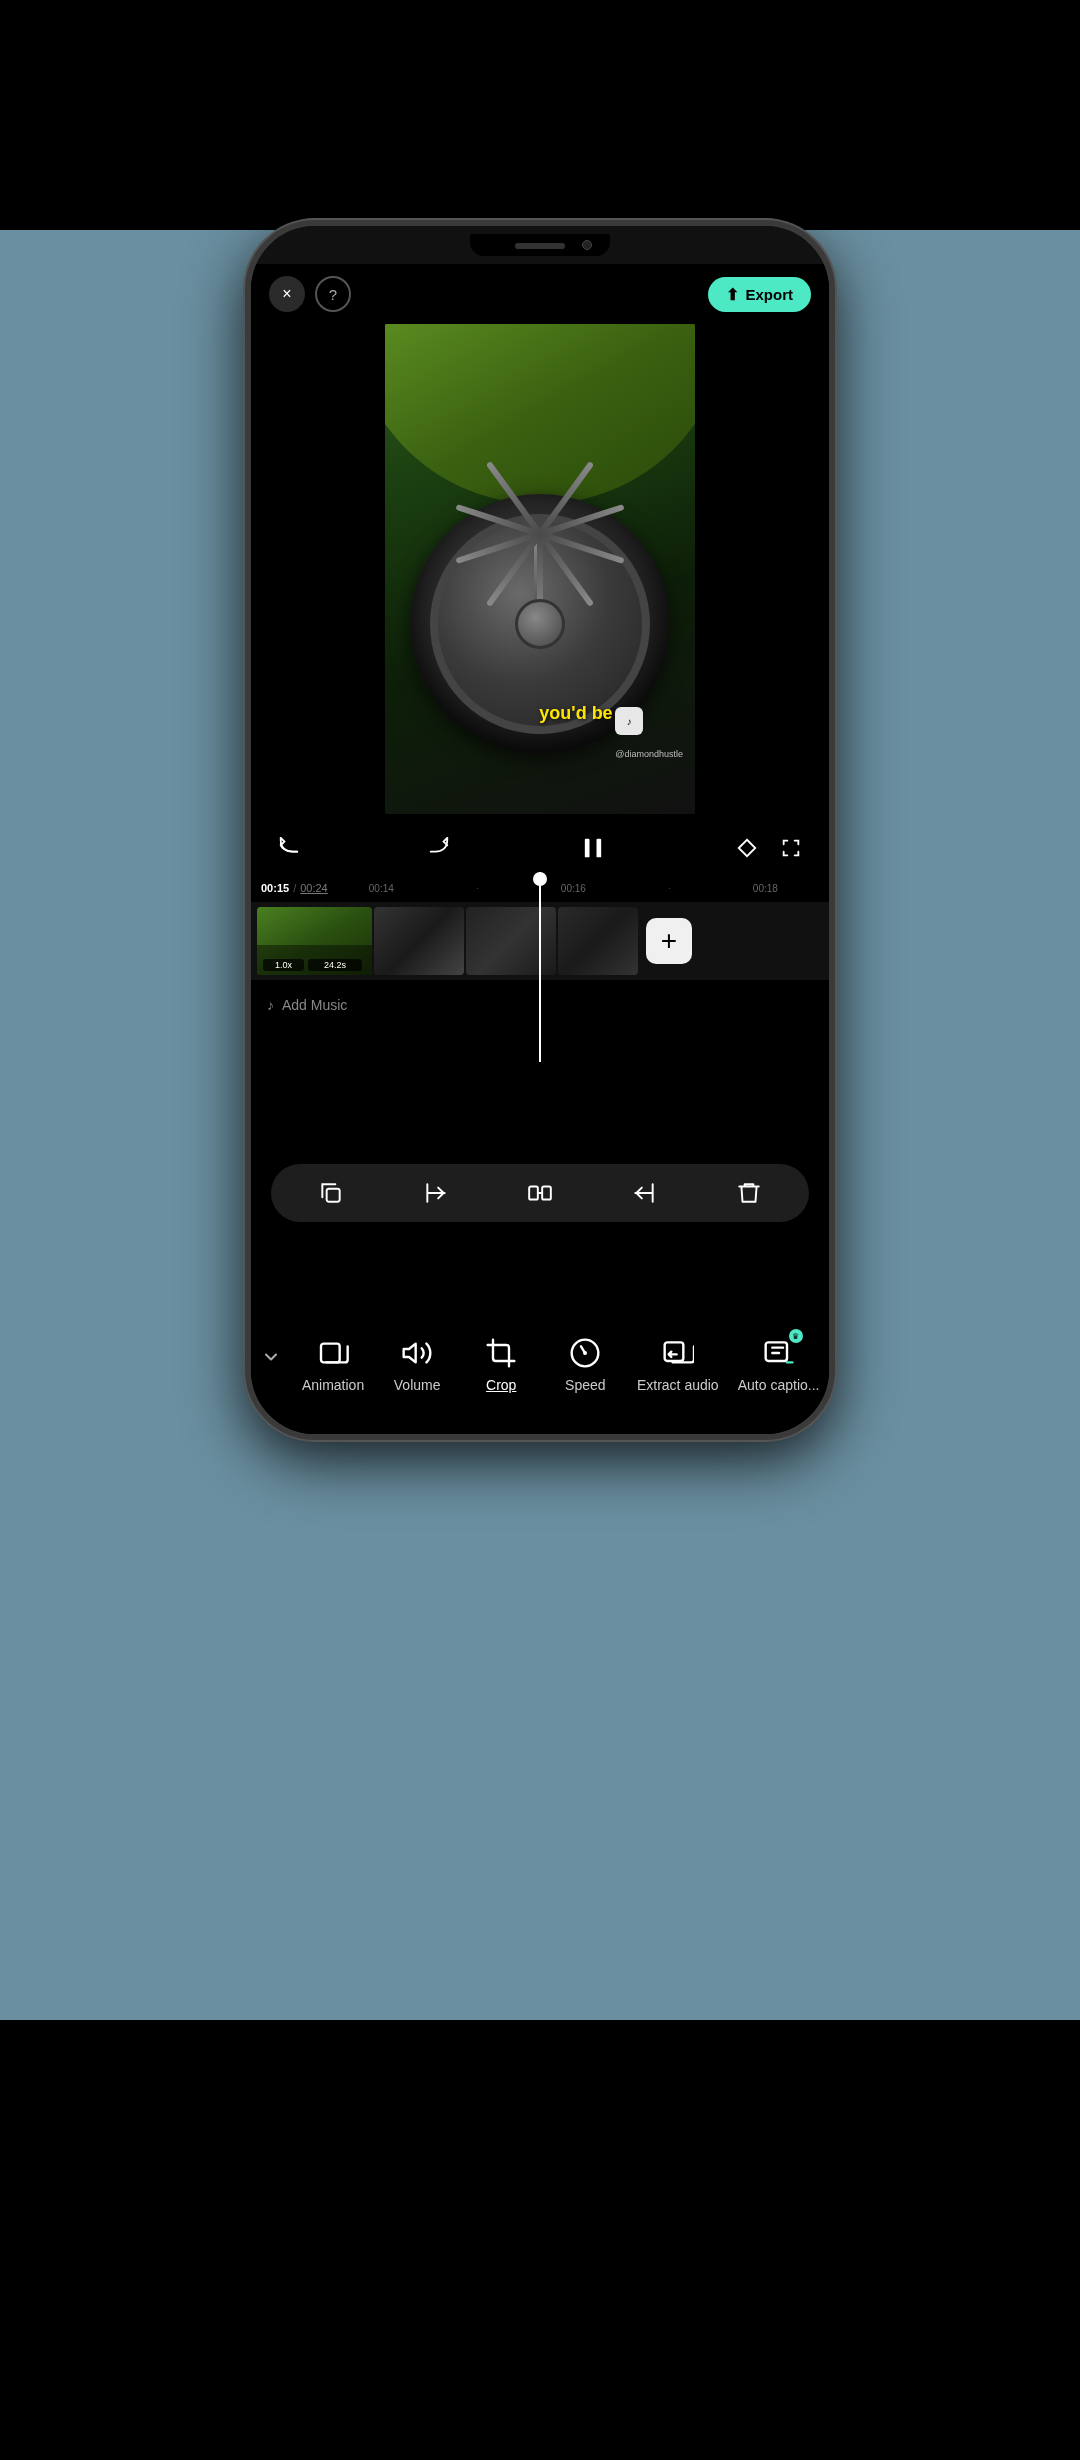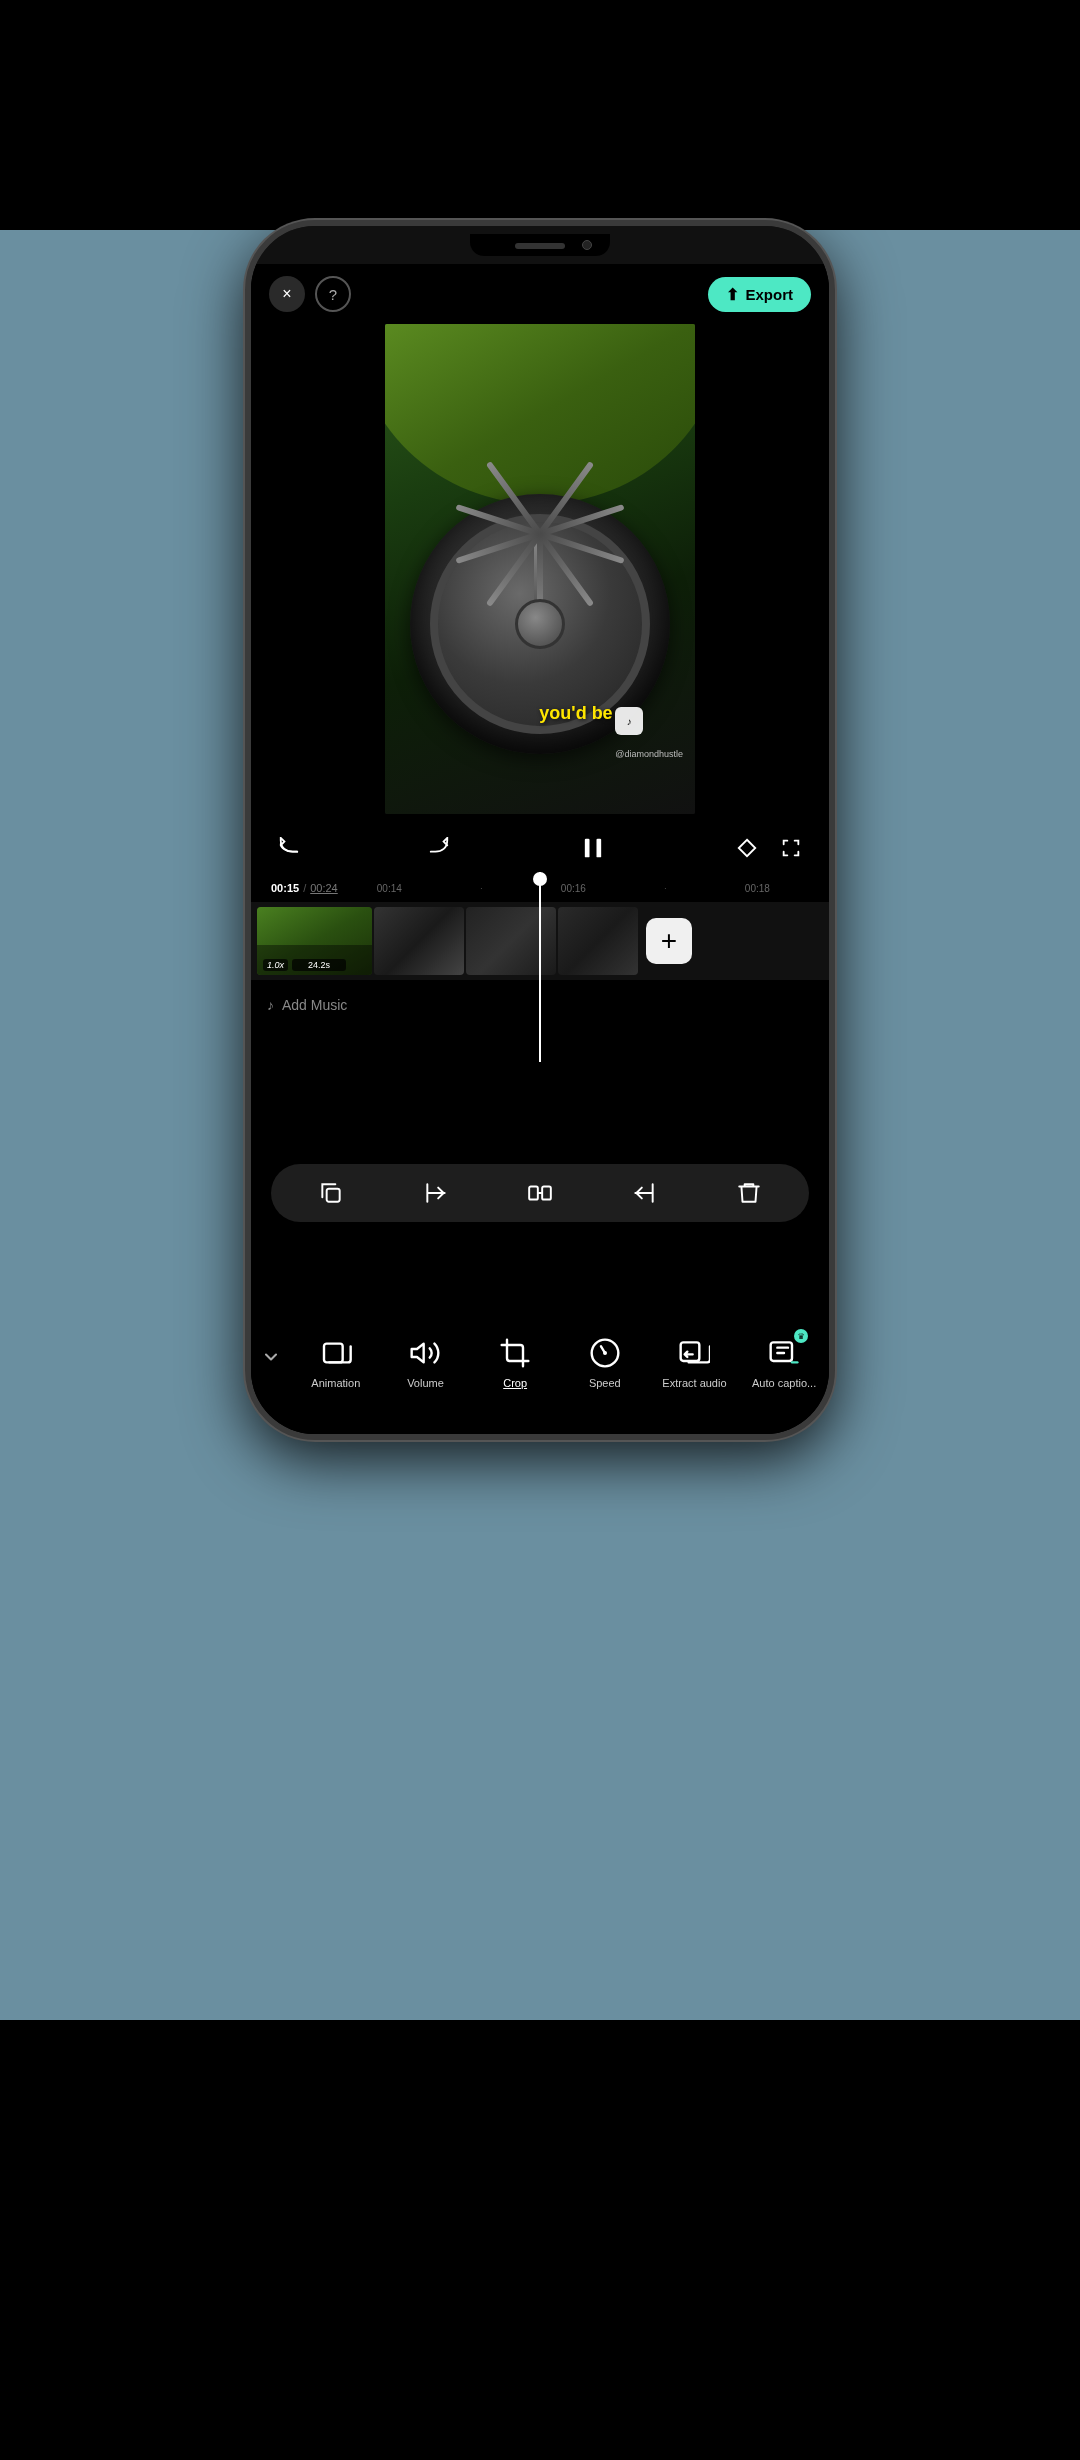--- a/index.html
+++ b/index.html
@@ -308,21 +308,21 @@
 
     
     .timeline-ruler {
       position: absolute;
       top: 610px;
       left: 0; right: 0;
       height: 28px;
       background: #000;
       display: flex;
       align-items: center;
-      padding: 0 20px;
+      padding: 0 10px;
       gap: 0;
     }
     .time-label {
       color: #fff;
       font-size: 11px;
       font-weight: 600;
     }
     .time-label-dim {
       color: #777;
       font-size: 11px;
@@ -385,23 +385,22 @@
       position: absolute;
       bottom: 4px;
       left: 6px;
       display: flex;
       gap: 4px;
     }
     .clip-speed {
       background: rgba(0,0,0,0.7);
       color: #fff;
       font-size: 9px;
-      padding: 1px 4px;
+      padding: 1px 12px;
       border-radius: 3px;
-      font-style: italic;
     }
     .clip-duration {
       background: rgba(0,0,0,0.7);
       color: #fff;
       font-size: 9px;
       padding: 1px 16px;
       border-radius: 3px;
     }
     .add-clip-btn {
       width: 46px;
@@ -528,21 +527,21 @@
       height: 40px;
       display: flex;
       align-items: center;
       justify-content: center;
       font-size: 26px;
       color: #fff;
       position: relative;
     }
     .toolbar-item-label {
       color: #ccc;
-      font-size: 11px;
+      font-size: 14px;
       text-align: center;
     }
     .toolbar-item-label.active {
       color: #fff;
       text-decoration: underline;
     }
     .crown-badge {
       position: absolute;
       top: -4px;
       right: -4px;

